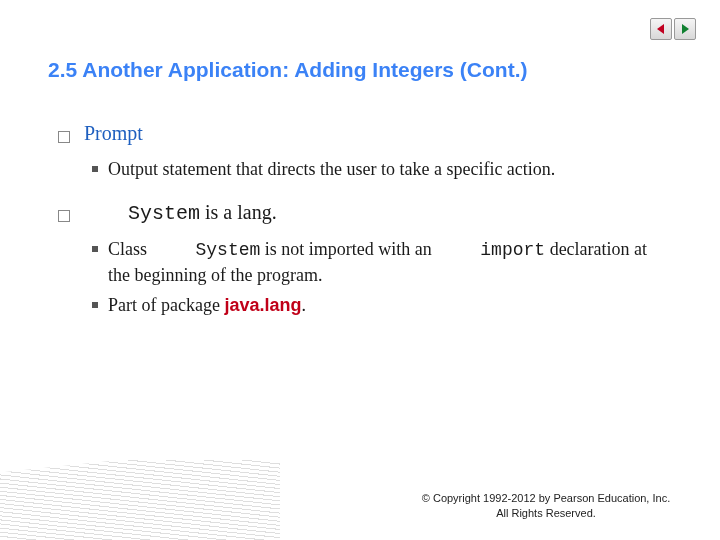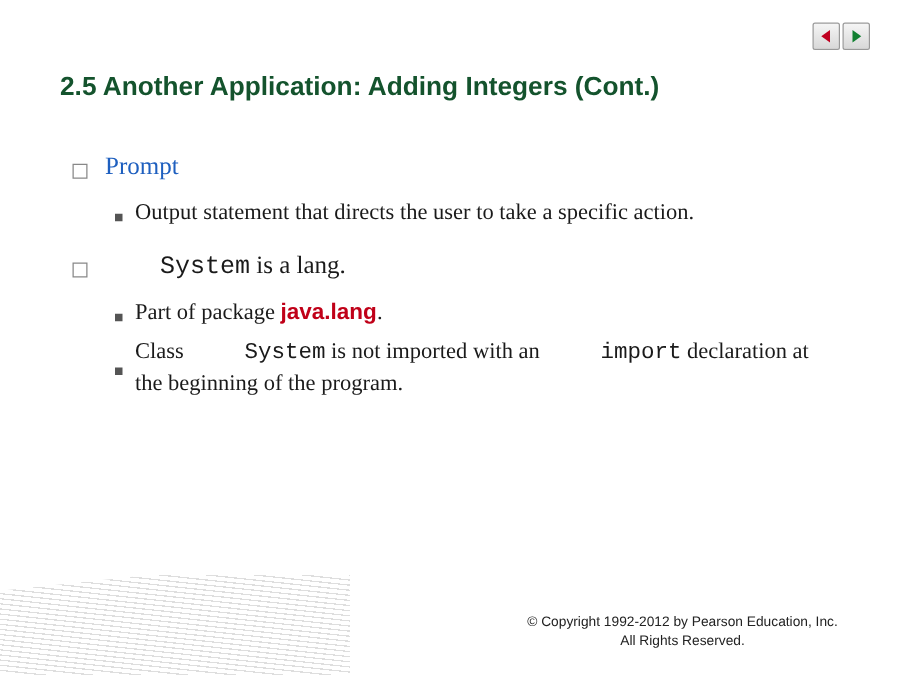--- a/index.html
+++ b/index.html
@@ -30,21 +30,21 @@
     cursor: pointer;
   }
   .nav-btn svg { width: 12px; height: 12px; }
   .slide-title {
     position: absolute;
     top: 58px;
     left: 48px;
     font-family: Arial, Helvetica, sans-serif;
     font-size: 21px;
     font-weight: bold;
-    color: #14532d;
+    color: #3b82f6;
   }
   .content {
     position: absolute;
     top: 120px;
     left: 58px;
     right: 50px;
   }
   .top-item {
     display: flex;
     align-items: center;
@@ -60,21 +60,21 @@
     margin-top: 6px;
     margin-right: 14px;
     flex-shrink: 0;
   }
   .sub-list {
     margin-left: 34px;
     margin-bottom: 18px;
   }
   .sub-item {
     display: flex;
-    align-items: center;
+    align-items: flex-start;
     font-size: 18px;
     color: #1a1a1a;
     line-height: 1.35;
     margin-bottom: 6px;
   }
   .sub-bullet {
     width: 6px;
     height: 6px;
     background: #555;
     margin-top: 9px;
@@ -156,27 +156,27 @@
   <div class="top-item">
     <span class="top-bullet"></span>
     <span>
       <span class="mono">System</span><span> is a lang.</span>
     </span>
   </div>
   <div class="sub-list">
     <div class="sub-item">
       <span class="sub-bullet"></span>
       <span>
-        <span>Part of package </span><span class="red-bold">java.lang</span><span>.</span>
+        <span>Class </span><span class="mono">System</span><span> is not imported with an </span><span class="mono">import</span><span> declaration at the beginning of the program.</span>
       </span>
     </div>
     <div class="sub-item">
       <span class="sub-bullet"></span>
       <span>
-        <span>Class </span><span class="mono">System</span><span> is not imported with an </span><span class="mono">import</span><span> declaration at the beginning of the program.</span>
+        <span>Part of package </span><span class="red-bold">java.lang</span><span>.</span>
       </span>
     </div>
   </div>
 
 </div>
 
 <div class="decoration"></div>
 
 <div class="copyright">© Copyright 1992-2012 by Pearson Education, Inc. All Rights Reserved.</div>
 

